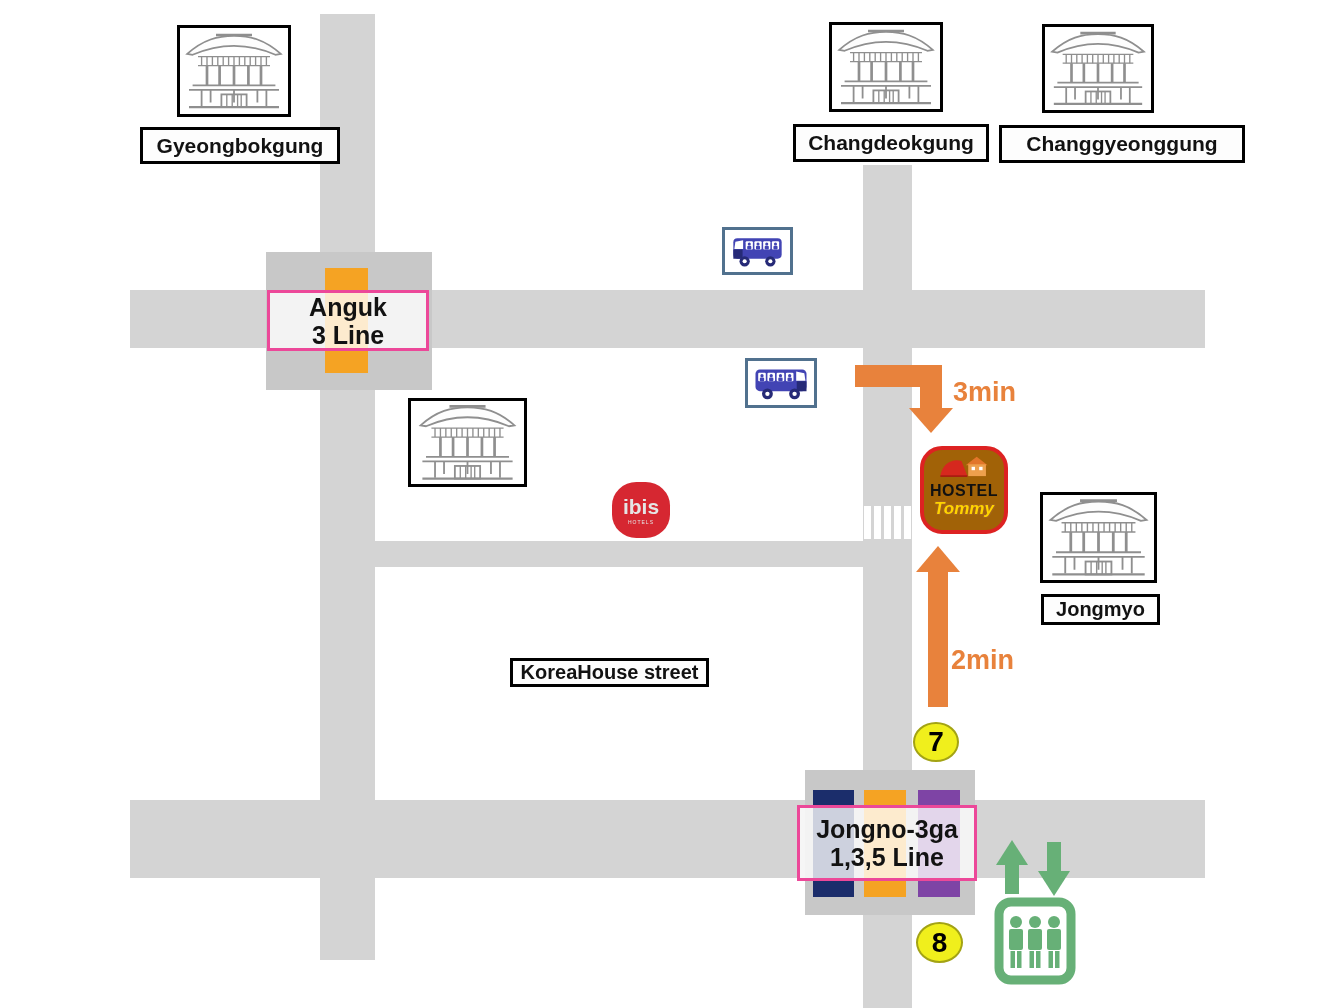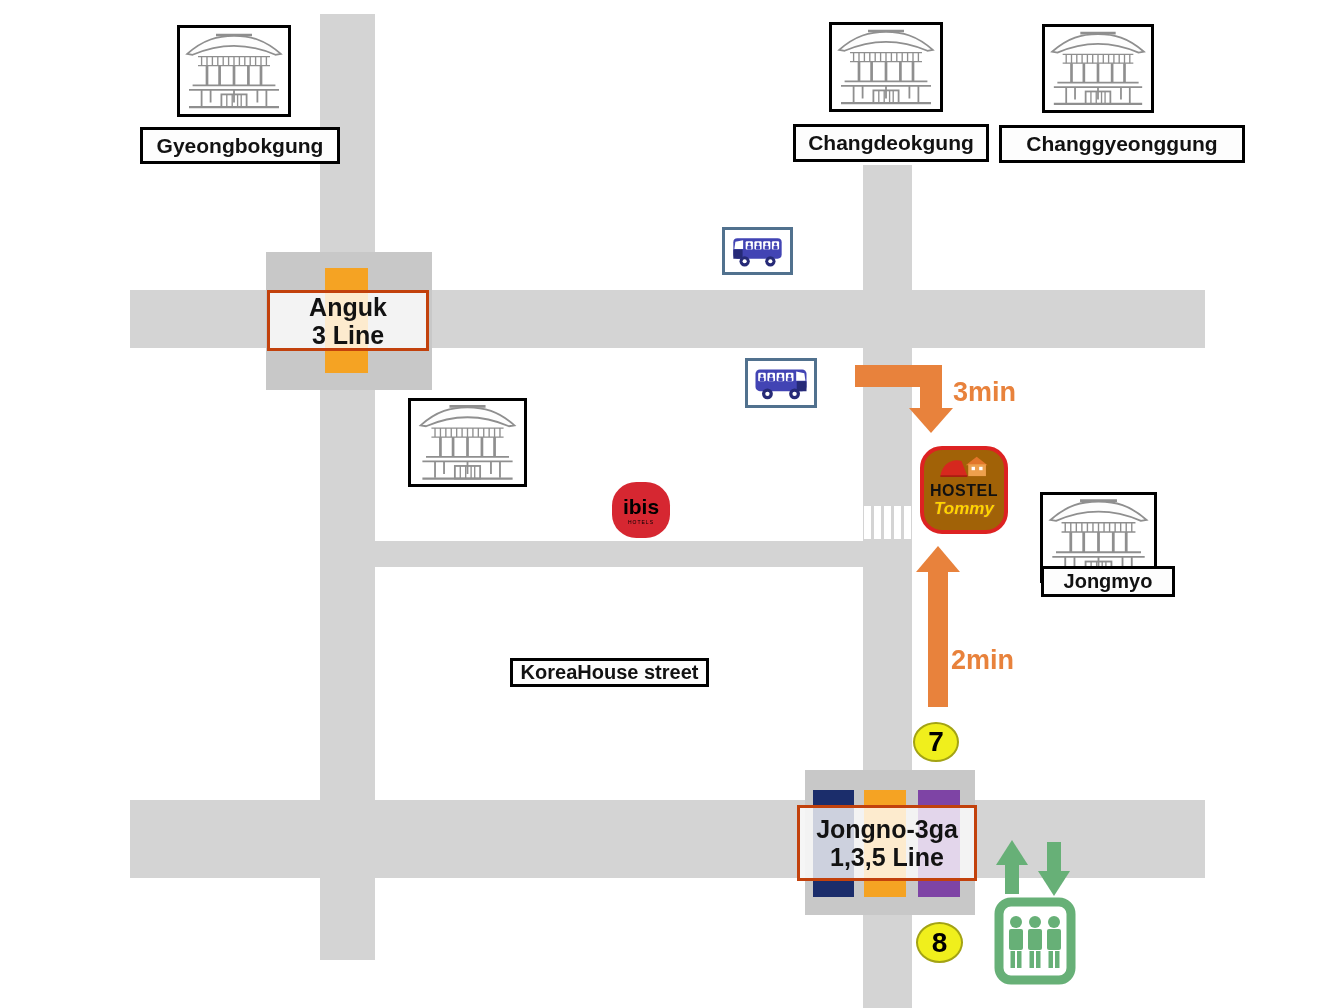--- a/index.html
+++ b/index.html
@@ -44,25 +44,25 @@
   .pi-jongmyo     { left:1040px; top:492px; width:117px; height:91px; }
 
   
   .plabel { position:absolute; background:#fdfdfd; border:3px solid #000; box-sizing:border-box;
     display:flex; align-items:center; justify-content:center;
     font-weight:bold; font-size:21px; color:#121212; white-space:nowrap; }
   .lb-gyeongbok   { left:140px;  top:127px; width:200px; height:37px; }
   .lb-changdeok   { left:793px;  top:124px; width:196px; height:38px; }
   .lb-changgyeong { left:999px;  top:125px; width:246px; height:38px; }
   .lb-unhyeon     { left:383px;  top:495px; width:165px; height:34px; font-size:20px; }
-  .lb-jongmyo     { left:1041px; top:566px; width:134px; height:31px; font-size:20px; }
+  .lb-jongmyo     { left:1041px; top:594px; width:119px; height:31px; font-size:20px; }
   .lb-koreahouse  { left:510px;  top:658px; width:199px; height:29px; font-size:20px; }
 
   
-  .station { position:absolute; background:rgba(255,255,255,0.78); border:3px solid #c2410c;
+  .station { position:absolute; background:rgba(255,255,255,0.78); border:3px solid #ec4899;
     box-sizing:border-box; display:flex; flex-direction:column; align-items:center;
     justify-content:center; font-weight:bold; color:#121212; line-height:1.12; }
   .st-anguk  { left:267px; top:290px; width:162px; height:61px; font-size:25px; }
   .st-jongno { left:797px; top:805px; width:180px; height:76px; font-size:25px; }
 
   
   .airport-box { position:absolute; background:#fff; border:3px solid var(--slate,#51718e);
     box-sizing:border-box; color:var(--blue,#2155a3); font-weight:bold; font-size:25px;
     display:flex; align-items:center; justify-content:center; white-space:nowrap; }
   .ab-to   { left:637px; top:177px; width:151px; height:36px; }
@@ -83,21 +83,21 @@
   .hostel { position:absolute; left:920px; top:446px; width:88px; height:88px;
     background:#a16207; border:4px solid var(--red,#dd2222); border-radius:22px; box-sizing:border-box;
     display:flex; flex-direction:column; align-items:center; padding-top:5px; }
   .hostel svg { width:54px; height:27px; display:block; }
   .hostel-name  { font-weight:bold; font-size:16px; letter-spacing:0.5px; color:#111; line-height:1.15; }
   .hostel-brand { font-weight:bold; font-style:italic; font-size:17px; color:#ffd400; line-height:1.05;
     text-shadow:-1px -1px 0 #a4651a, 1px -1px 0 #a4651a, -1px 1px 0 #a4651a, 1px 1px 0 #a4651a; }
 
   
   .ibis { position:absolute; left:612px; top:482px; width:58px; height:56px;
-    background:var(--ibis,#d62731); border-radius:42%; color:#000000;
+    background:var(--ibis,#d62731); border-radius:42%; color:#e5e5e5;
     display:flex; flex-direction:column; align-items:center; justify-content:center; }
   .ibis-name { font-weight:bold; font-size:21px; line-height:1; }
   .ibis-sub  { font-size:5px; letter-spacing:1px; margin-top:2px; }
 
   
   .exit-circle { position:absolute; background:var(--yellow,#f0ef1c); border:2px solid #a3a314;
     border-radius:50%; box-sizing:border-box; display:flex; align-items:center; justify-content:center;
     font-weight:bold; font-size:28px; color:#000; }
   .ex-7 { left:913px; top:722px; width:46px; height:40px; }
   .ex-8 { left:916px; top:922px; width:47px; height:41px; }

